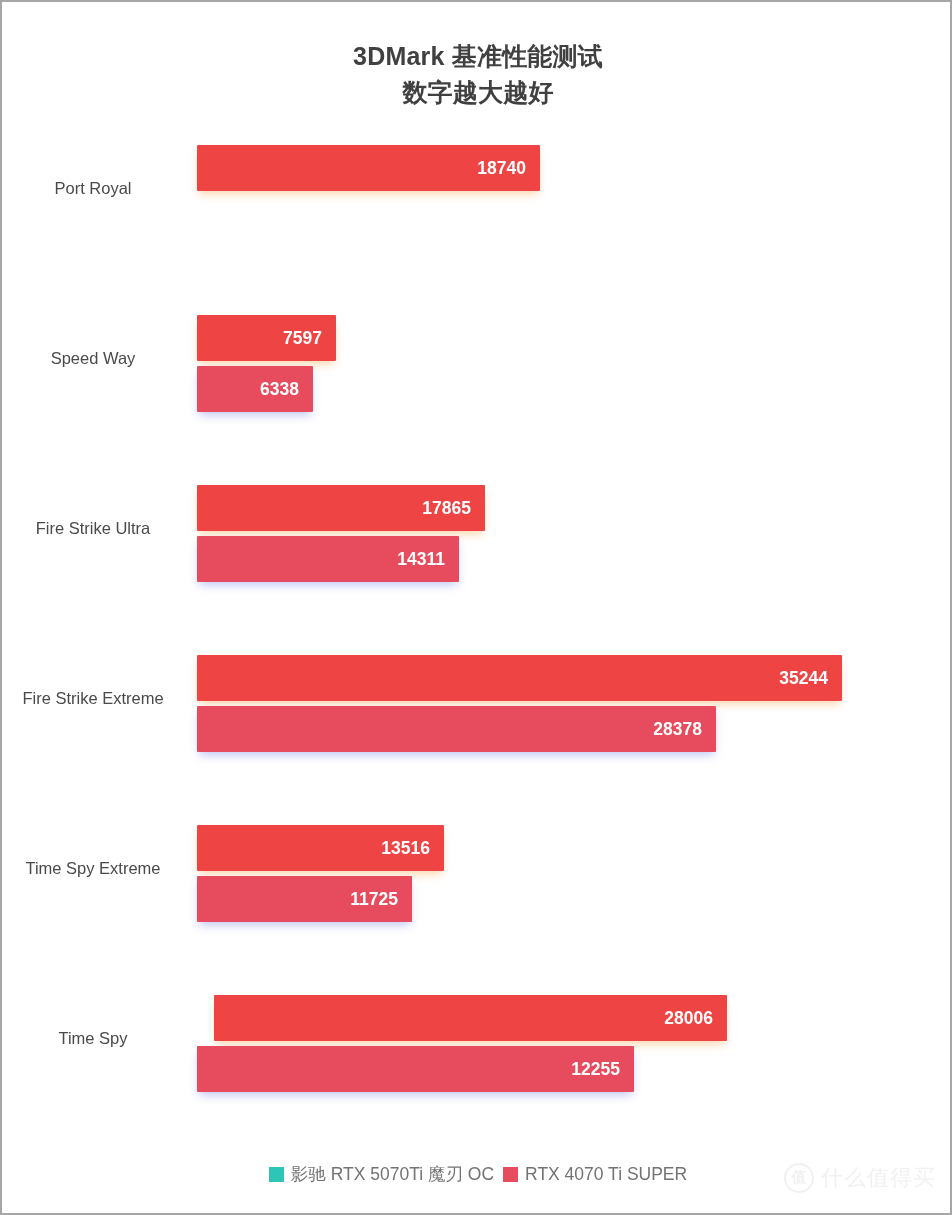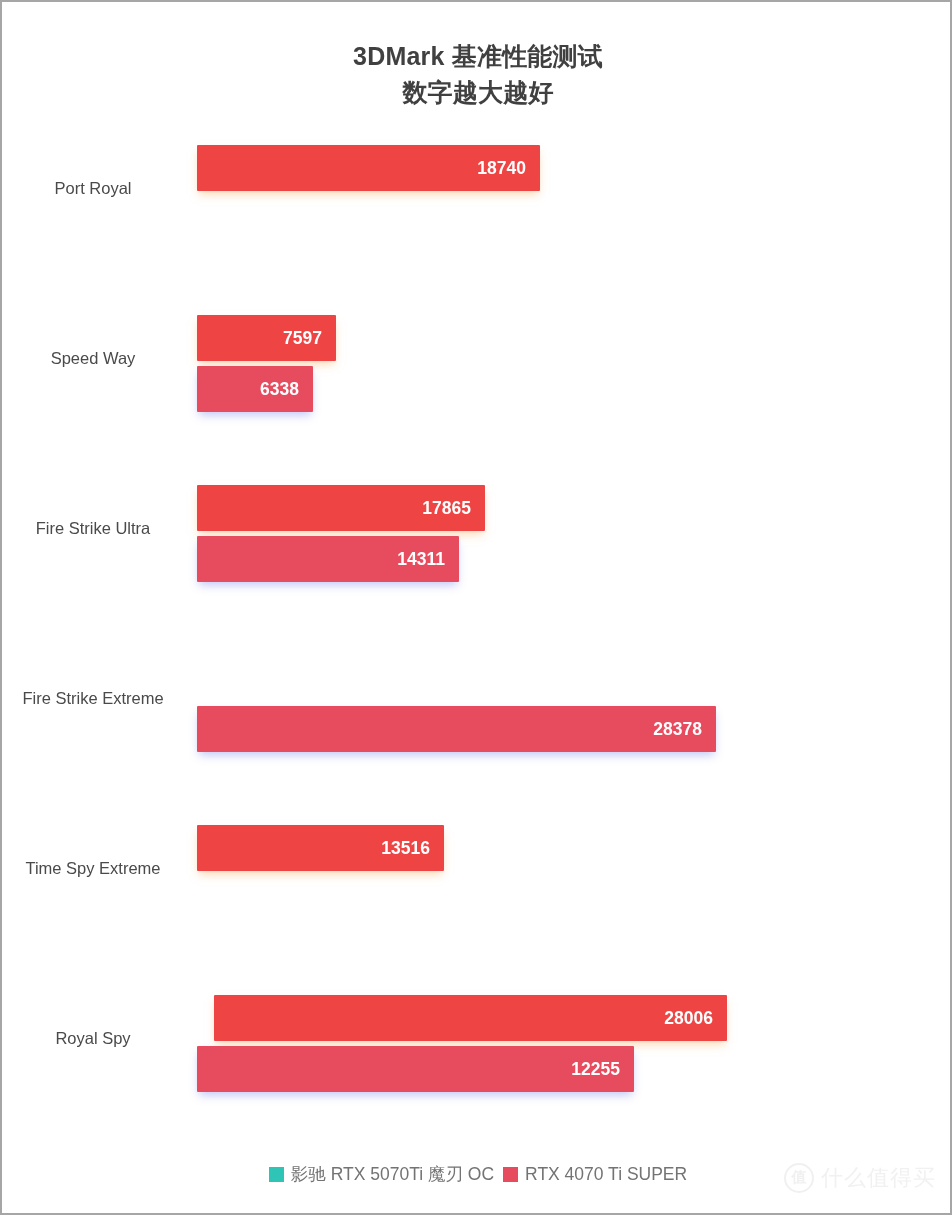--- a/index.html
+++ b/index.html
@@ -202,36 +202,46 @@
           </div>
         </div>
         <div class="bar-row bottom" style="width: 262px;">
           <div class="bar s2">
             <span class="bar-value">14311</span>
           </div>
         </div>
       </div>
       <div class="group" style="top: 523px;">
         <div class="cat-label">Fire Strike Extreme</div>
+        <div class="bar-row top" style="width: 645px;">
+          <div class="bar s1">
+            <span class="bar-value">35244</span>
+          </div>
+        </div>
         <div class="bar-row bottom" style="width: 519px;">
           <div class="bar s2">
             <span class="bar-value">28378</span>
           </div>
         </div>
       </div>
       <div class="group" style="top: 693px;">
         <div class="cat-label">Time Spy Extreme</div>
         <div class="bar-row top" style="width: 247px; border-radius: 10px;">
           <div class="bar s1">
             <span class="bar-value">13516</span>
           </div>
         </div>
+        <div class="bar-row bottom" style="width: 215px;">
+          <div class="bar s2">
+            <span class="bar-value">11725</span>
+          </div>
+        </div>
       </div>
       <div class="group" style="top: 863px;">
-        <div class="cat-label">Royal Spy</div>
+        <div class="cat-label">Time Spy</div>
         <div class="bar-row top" style="width: 513px; padding-left: 17px;">
           <div class="bar s1">
             <span class="bar-value">28006</span>
           </div>
         </div>
         <div class="bar-row bottom" style="width: 437px;">
           <div class="bar s2">
             <span class="bar-value">12255</span>
           </div>
         </div>

